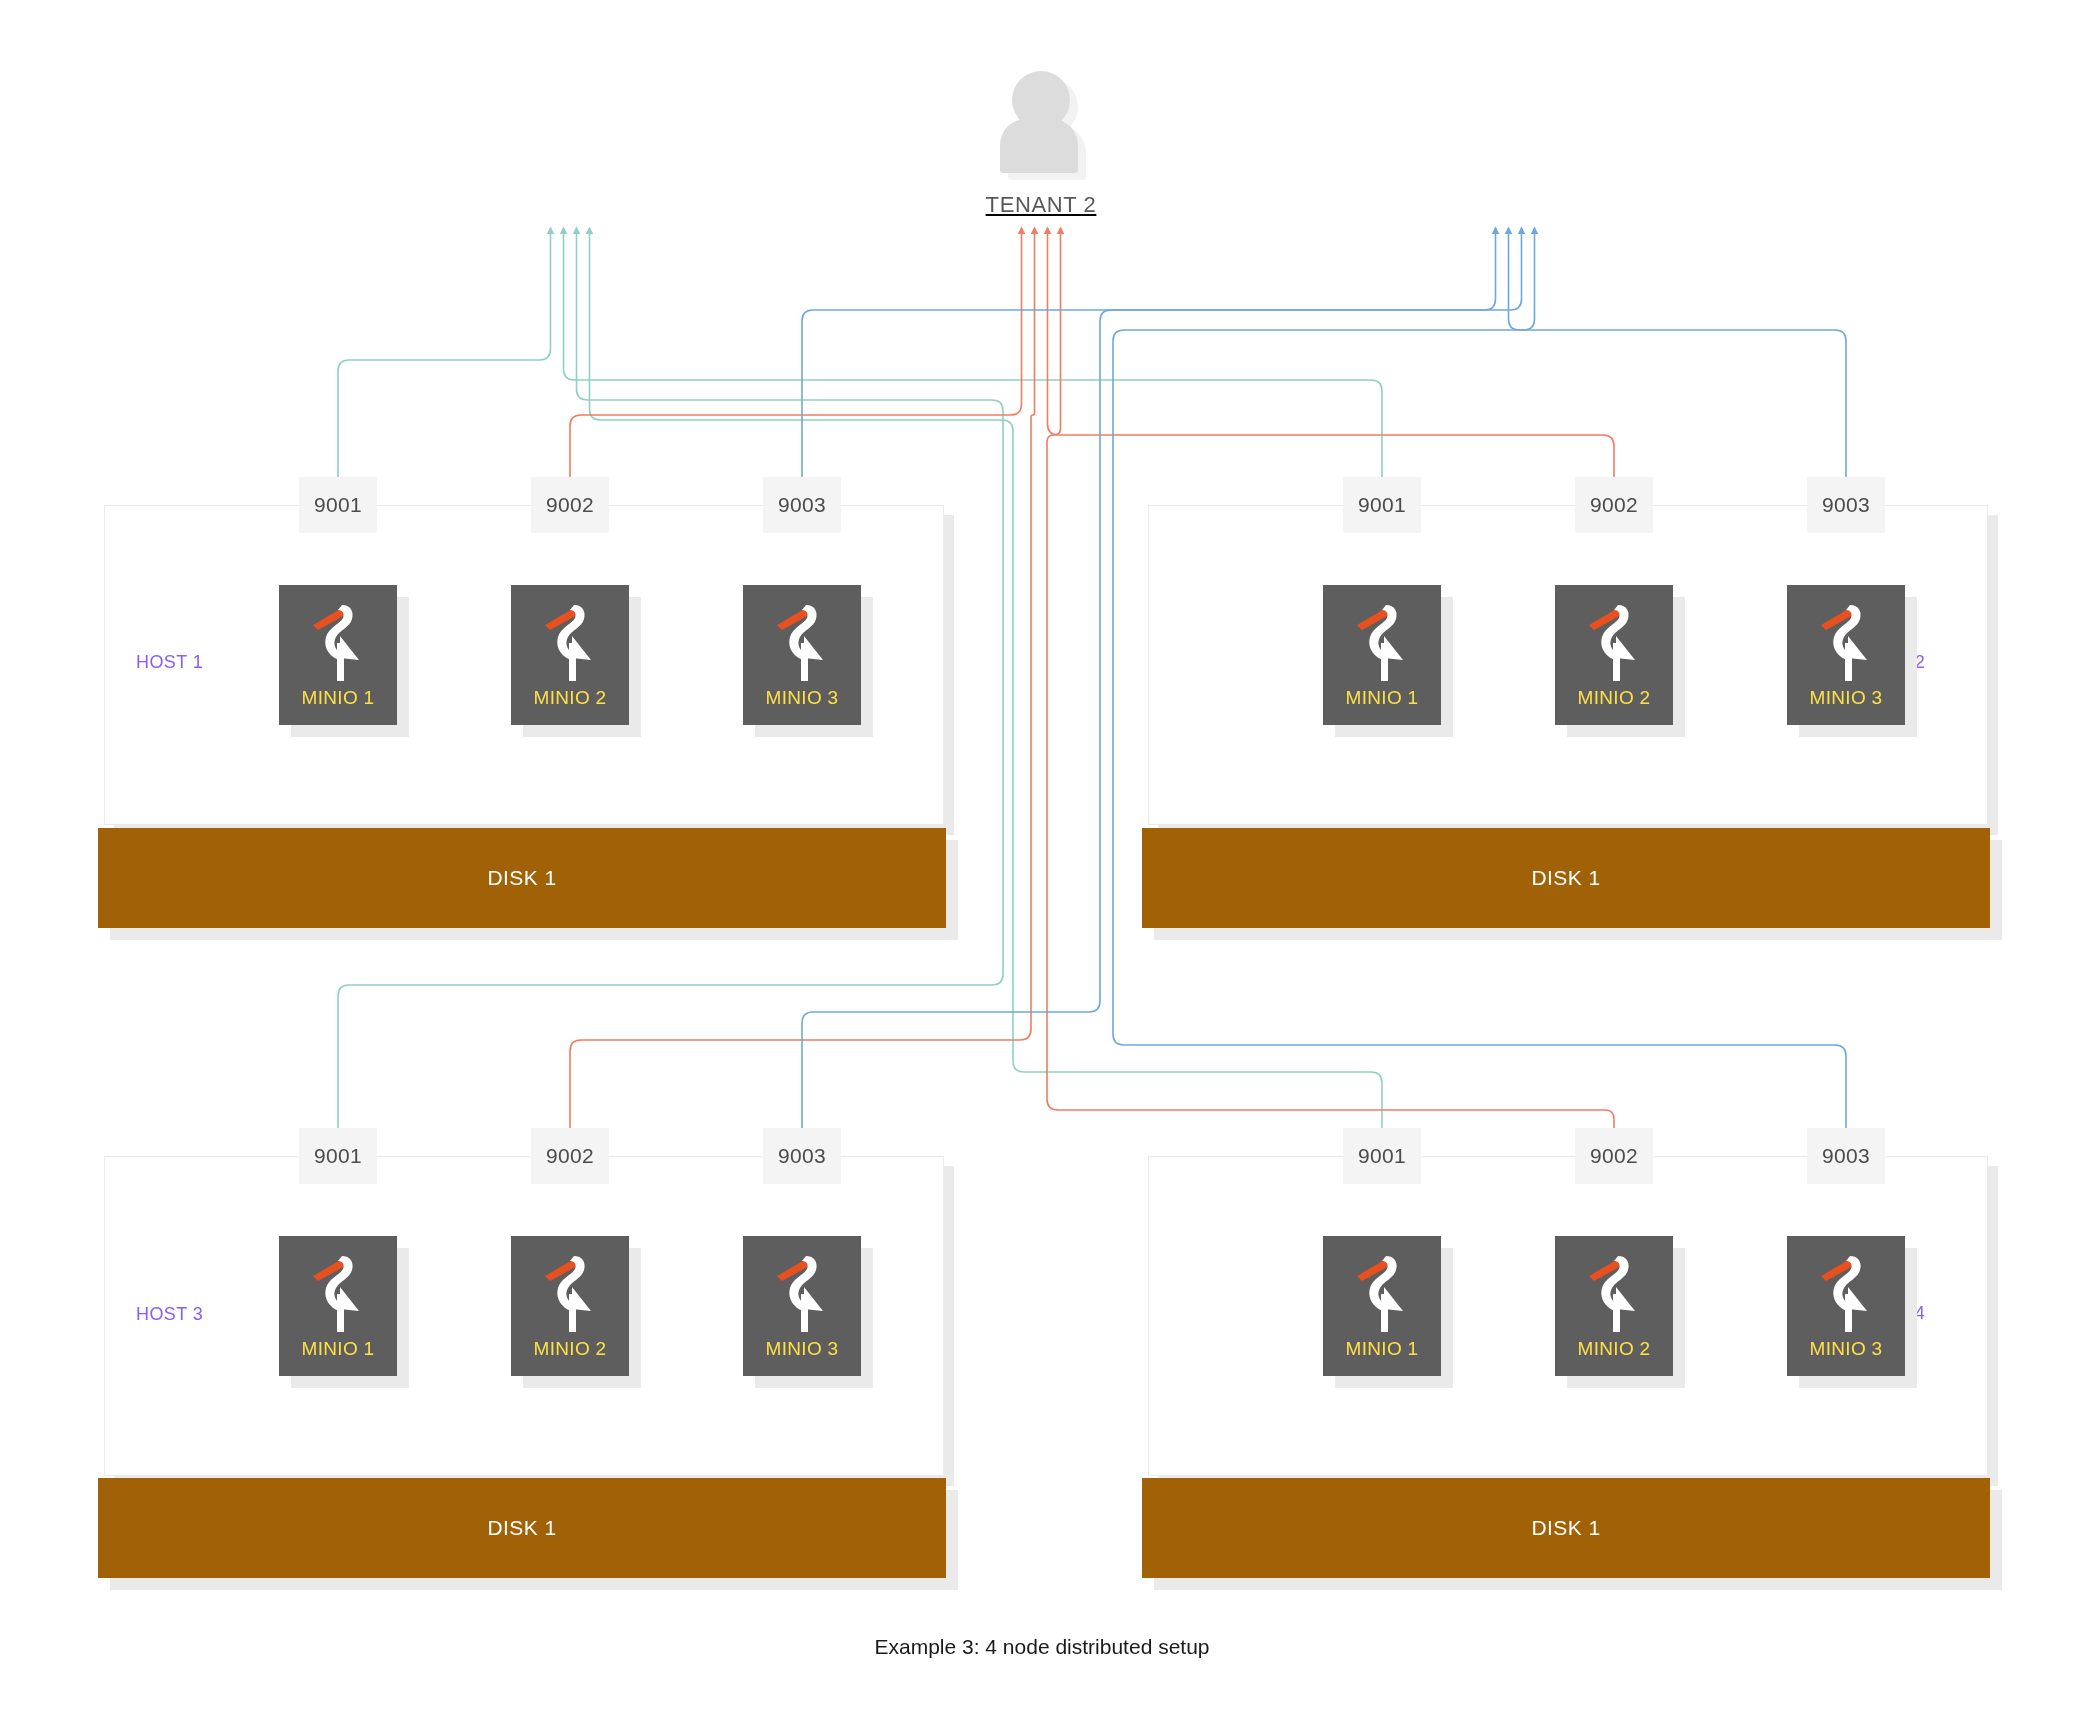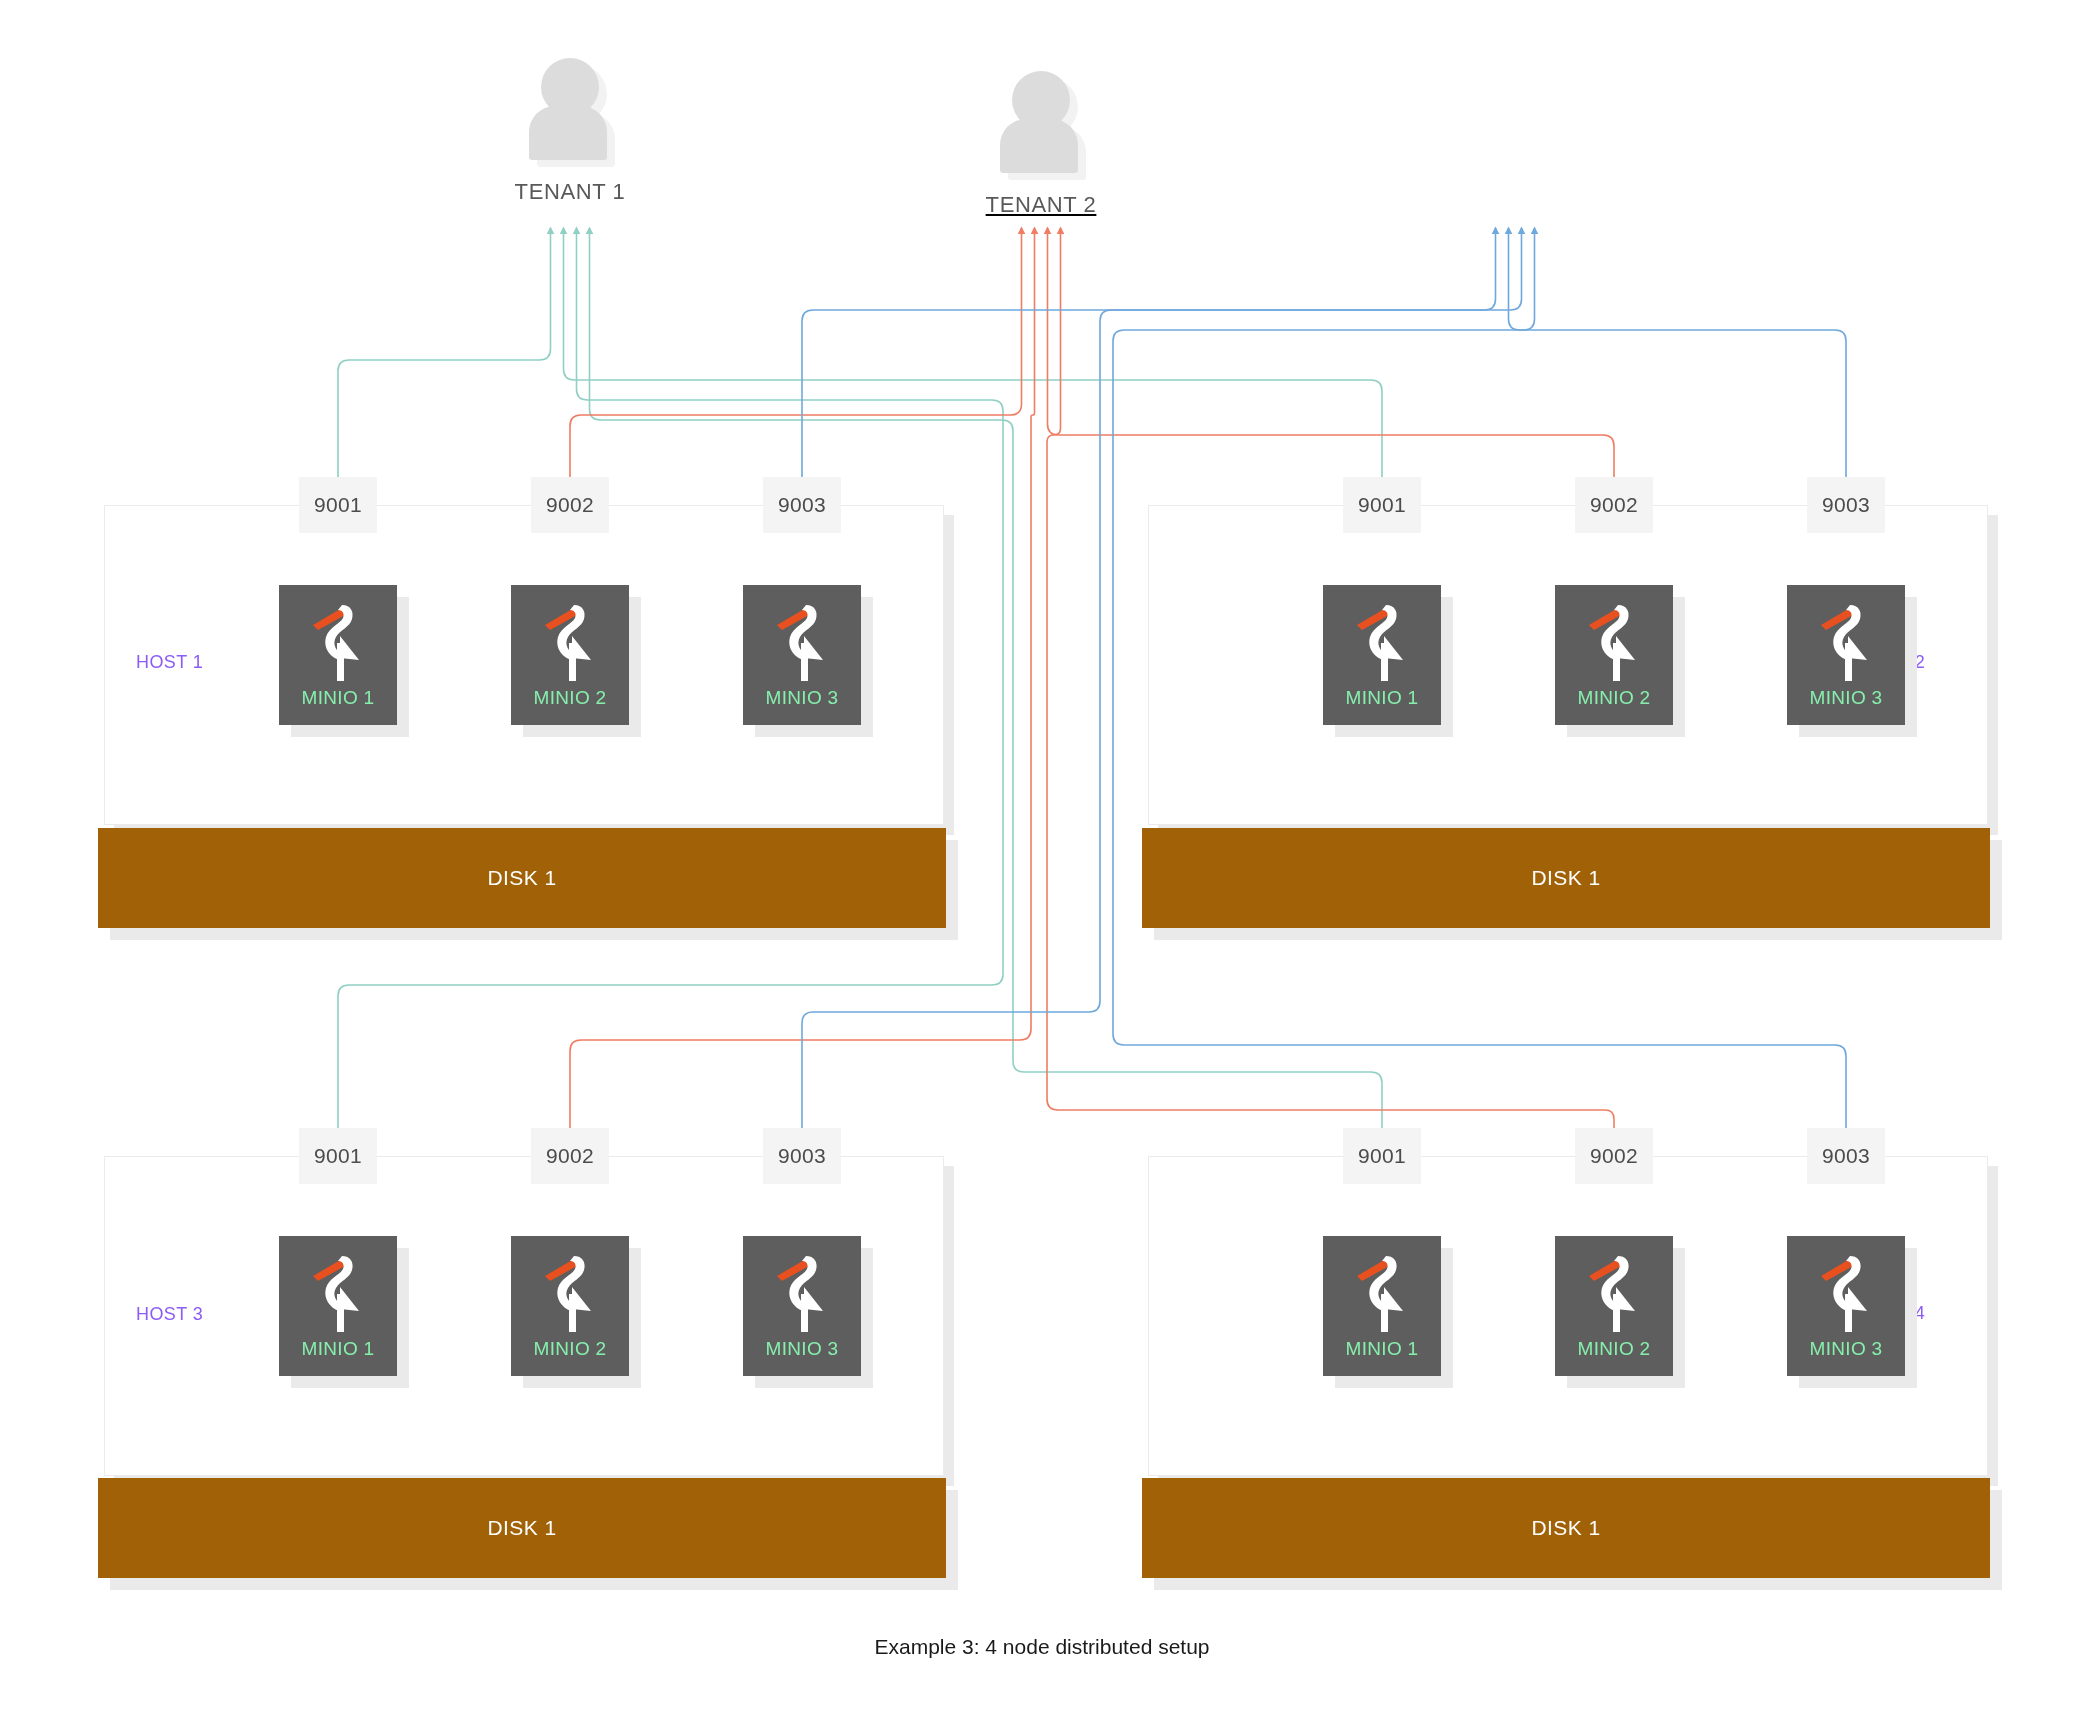--- a/index.html
+++ b/index.html
@@ -115,21 +115,21 @@
     width: 118px;
     height: 140px;
     background: #5e5e5e;
     display: flex;
     flex-direction: column;
     align-items: center;
   }
   .node svg { margin-top: 14px; display: block; }
   .node-label {
     margin-top: 4px;
-    color: #86efac;
+    color: #fde047;
     font-size: 19px;
     letter-spacing: 0.3px;
     white-space: nowrap;
   }
 
   
   .disk-shadow {
     position: absolute;
     background: #eaeaea;
   }
@@ -237,29 +237,20 @@
       <path d="M 1614 1184 L 1614 1232" stroke="#ef7c63" stroke-width="1.6" fill="none" marker-end="url(#arr-1-down)"></path>
       <path d="M 1614 1376 L 1614 1478" stroke="#9a9a9a" stroke-width="1.4" fill="none"></path>
       <rect x="1611" y="1373" width="6" height="6" fill="#9a9a9a"></rect>
       <rect x="1611" y="1475" width="6" height="6" fill="#9a9a9a"></rect>
       <path d="M 1846 1184 L 1846 1232" stroke="#6fa8dc" stroke-width="1.6" fill="none" marker-end="url(#arr-2-down)"></path>
       <path d="M 1846 1376 L 1846 1478" stroke="#9a9a9a" stroke-width="1.4" fill="none"></path>
       <rect x="1843" y="1373" width="6" height="6" fill="#9a9a9a"></rect>
       <rect x="1843" y="1475" width="6" height="6" fill="#9a9a9a"></rect>
     </svg>
 
-  <div class="tenant" id="tenant-0" style="left:460px; top:55px;">
-    <div class="tenant-icon">
-      <div class="shadow-head"></div>
-        <div class="shadow-body"></div>
-      <div class="head"></div>
-        <div class="body"></div>
-    </div>
-    <div class="tenant-label">TENANT 1</div>
-  </div>
 
   <div class="tenant" id="tenant-1" style="left:931px; top:68px;text-decoration:underline;">
     <div class="tenant-icon">
       <div class="shadow-head"></div>
         <div class="shadow-body"></div>
       <div class="head"></div>
         <div class="body"></div>
     </div>
     <div class="tenant-label">TENANT 2</div>
   </div>

